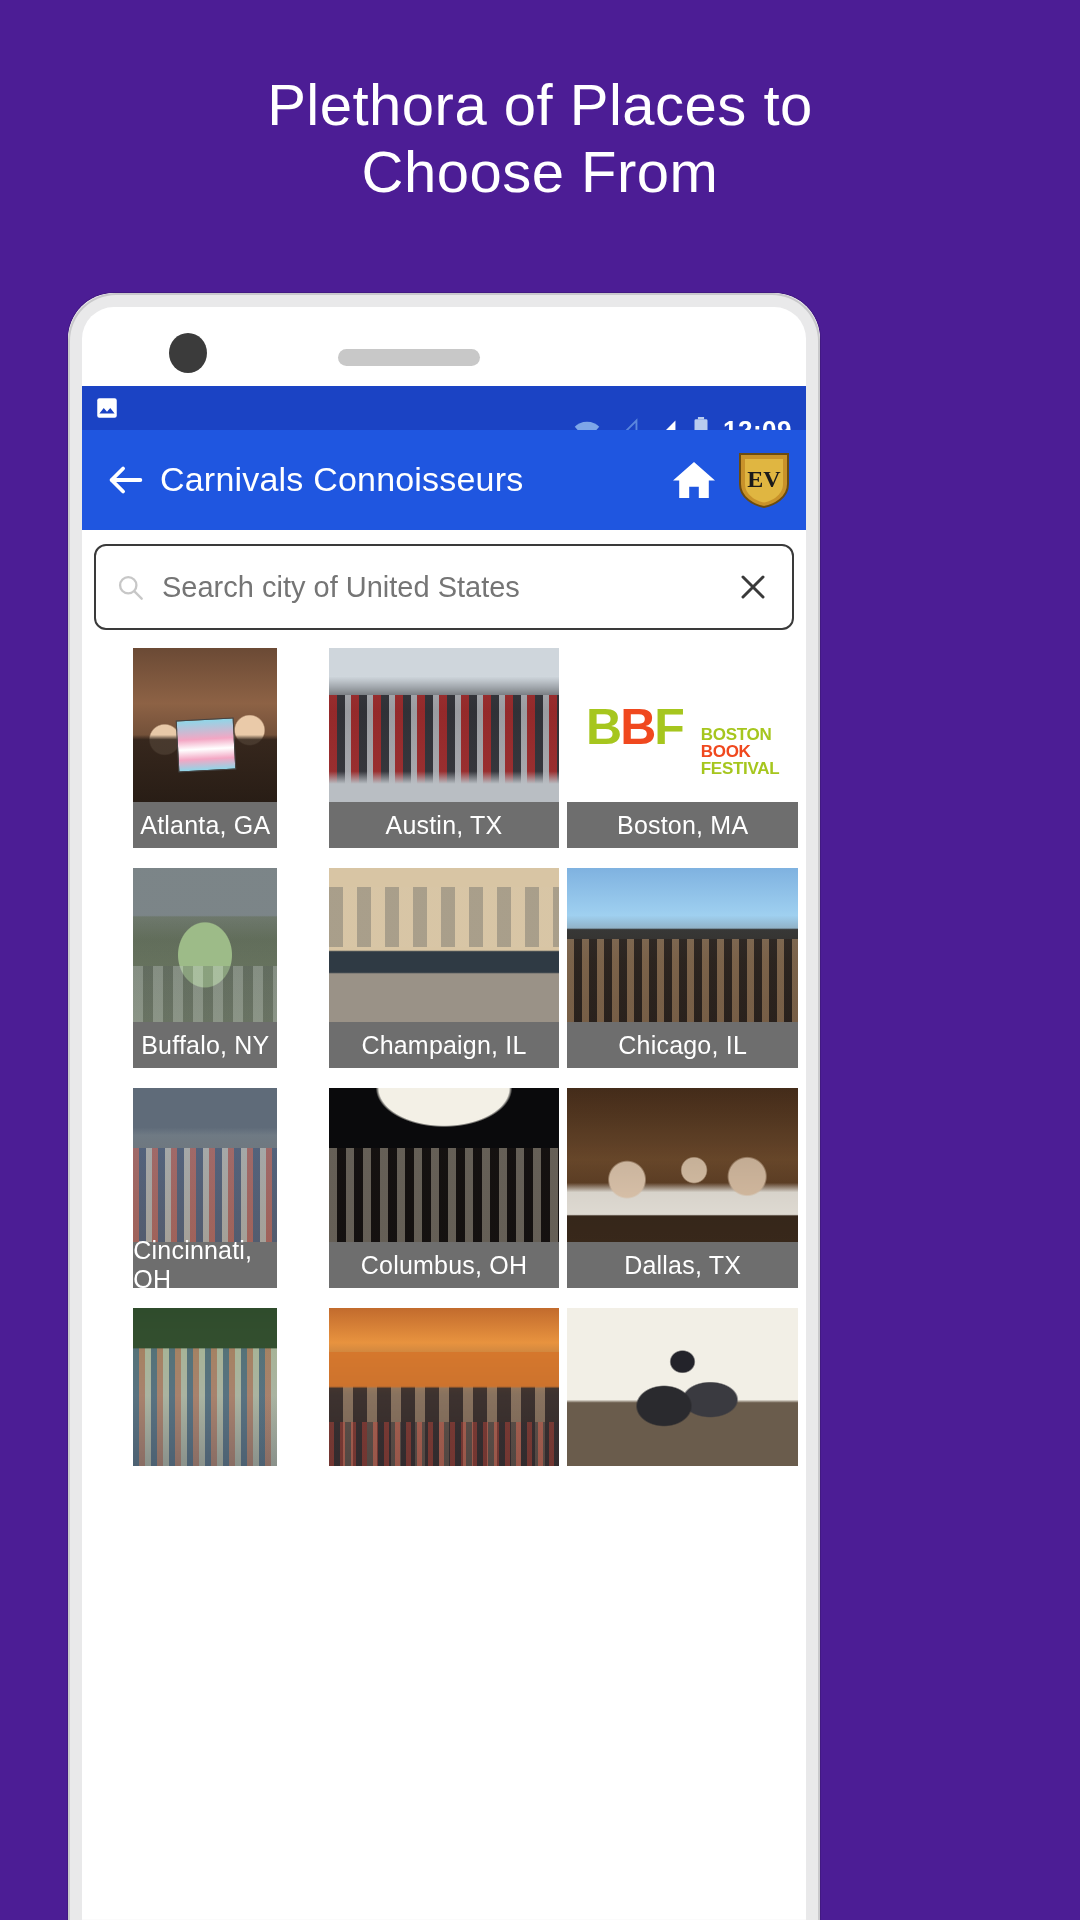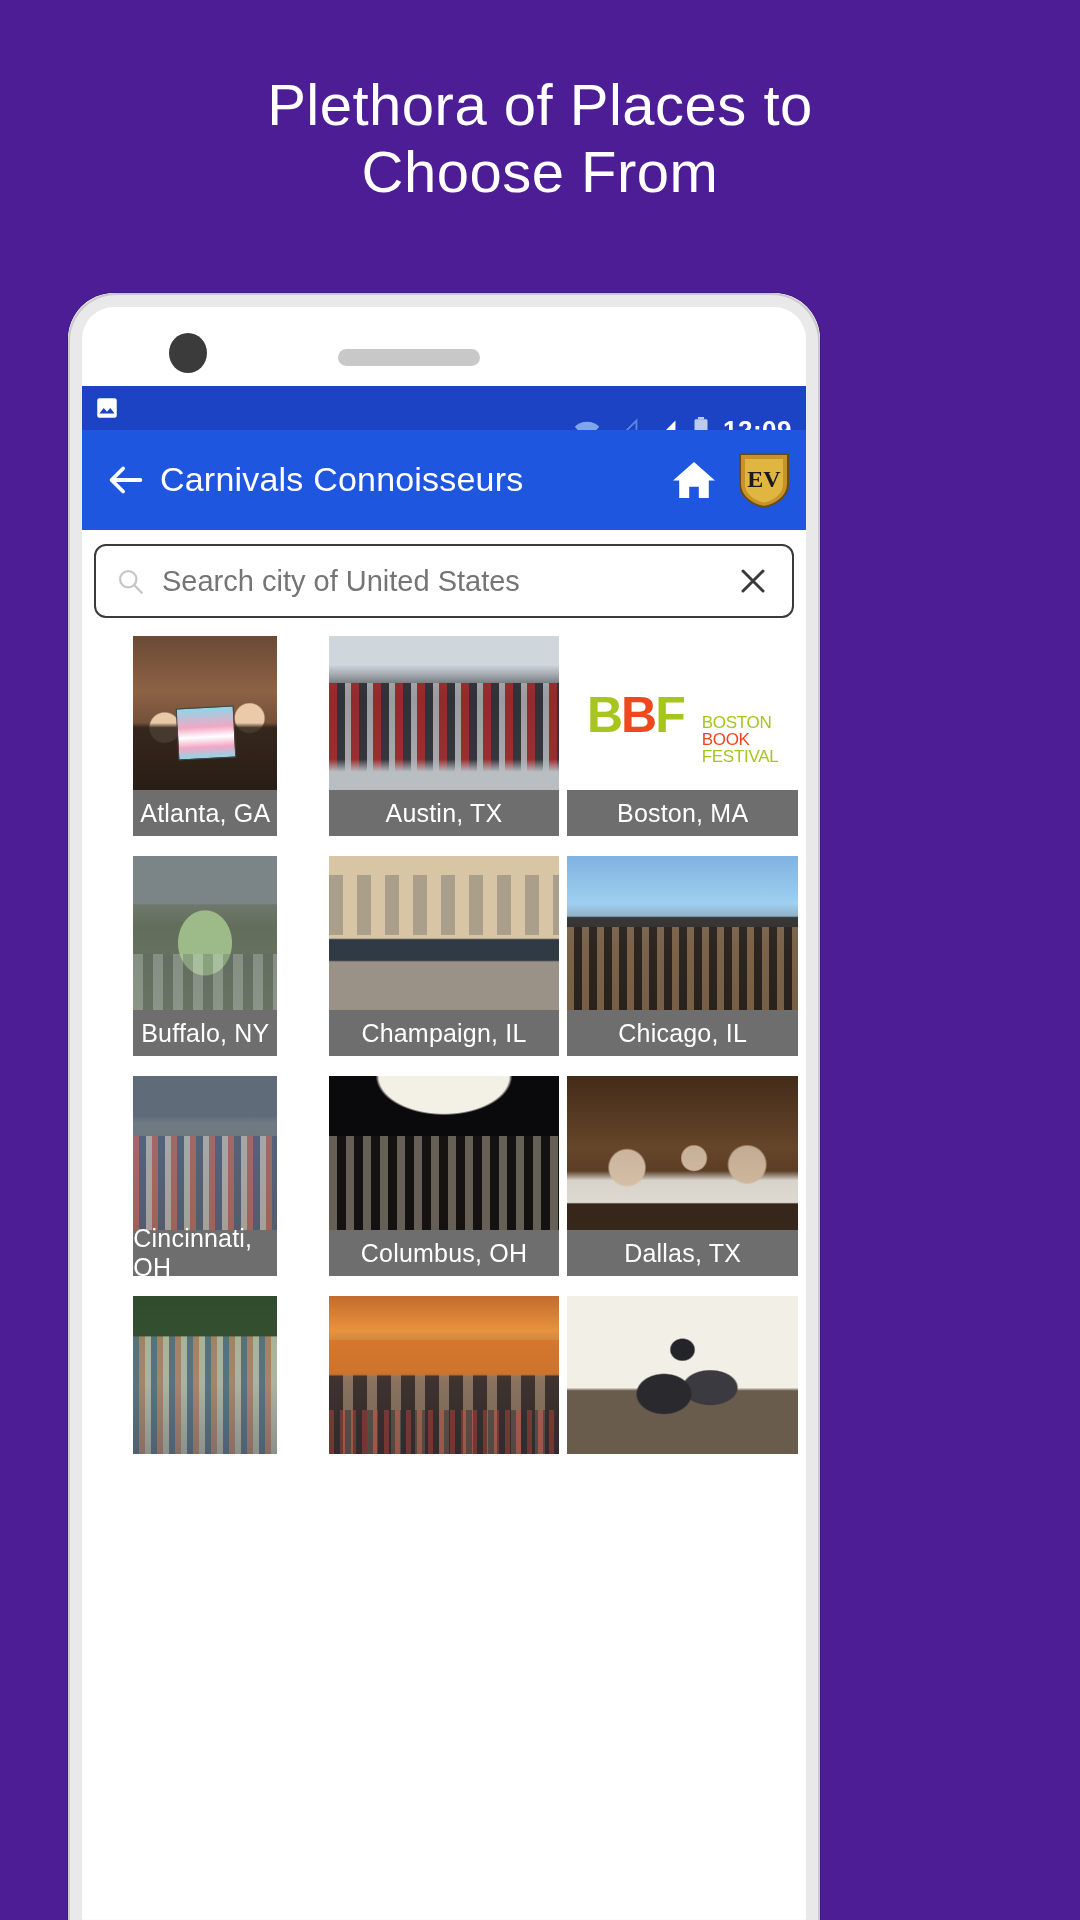--- a/index.html
+++ b/index.html
@@ -87,21 +87,21 @@
   .titles { flex: 1 1 auto; padding-left: 12px; }
   .title-main { font-size: 34px; line-height: 1.05; font-weight: 400; letter-spacing:.2px;}
   .title-sub  { font-size: 26px; line-height: 1.25; padding-left: 6px; }
   .bar-actions { display: flex; align-items: center; gap: 20px; }
   .home-icon { width: 48px; height: 44px; }
   .ev-logo { width: 52px; height: 58px; }
 
   
   .searchwrap { padding: 14px 12px 8px 12px; background:#fff; }
   .searchbox {
-    height: 74px; border: 2px solid #3a3a3a; border-radius: 12px;
+    height: 86px; border: 2px solid #3a3a3a; border-radius: 12px;
     display: flex; align-items: center; padding: 0 24px 0 20px;
     background: #fff;
   }
   .search-icon { width: 28px; height: 28px; flex: 0 0 auto; opacity:.55;}
   .search-input {
     flex: 1 1 auto; border: none; outline: none;
     font-family: "Liberation Sans", sans-serif;
     font-size: 29px; color: #8d8d8d; padding-left: 18px; background: transparent;
   }
   .clear-icon { width: 30px; height: 30px; flex: 0 0 auto; cursor: pointer; }
@@ -158,21 +158,21 @@
   .a-austin::after {
     background: linear-gradient(180deg,#cfd6dc 0 18%, rgba(0,0,0,0) 30%),
                 linear-gradient(0deg,#b9bec3 0 14%, rgba(0,0,0,0) 22%);
   }
 
   .a-bbf { background: #ffffff; }
   .bbf-logo {
     position: absolute; inset: 0; display: flex; align-items: center; justify-content: center; gap: 18px;
   }
   .bbf-letters { font-size: 50px; font-weight: 700; letter-spacing: -2px; font-family: "Liberation Sans", sans-serif; }
-  .bbf-words { display:flex; flex-direction:column; line-height:1.0; font-size:17px; font-weight:400; letter-spacing:-.3px;margin-top:48px; }
+  .bbf-words { display:flex; flex-direction:column; line-height:1.0; font-size:17px; font-weight:700; letter-spacing:-.3px;margin-top:48px; }
 
   .a-buffalo { background: linear-gradient(180deg,#8a9097 0%,#5f6a5a 45%,#6f7a63 100%); }
   .a-buffalo::before {
     background:
       radial-gradient(ellipse at 50% 55%, #9dbb88 0 26%, rgba(120,140,100,.1) 27%),
       linear-gradient(180deg, #7c848c 0 30%, transparent 31%);
   }
   .a-buffalo::after {
     background:
       repeating-linear-gradient(90deg, rgba(190,195,200,.5) 0 10px, rgba(90,95,100,.4) 10px 20px);

